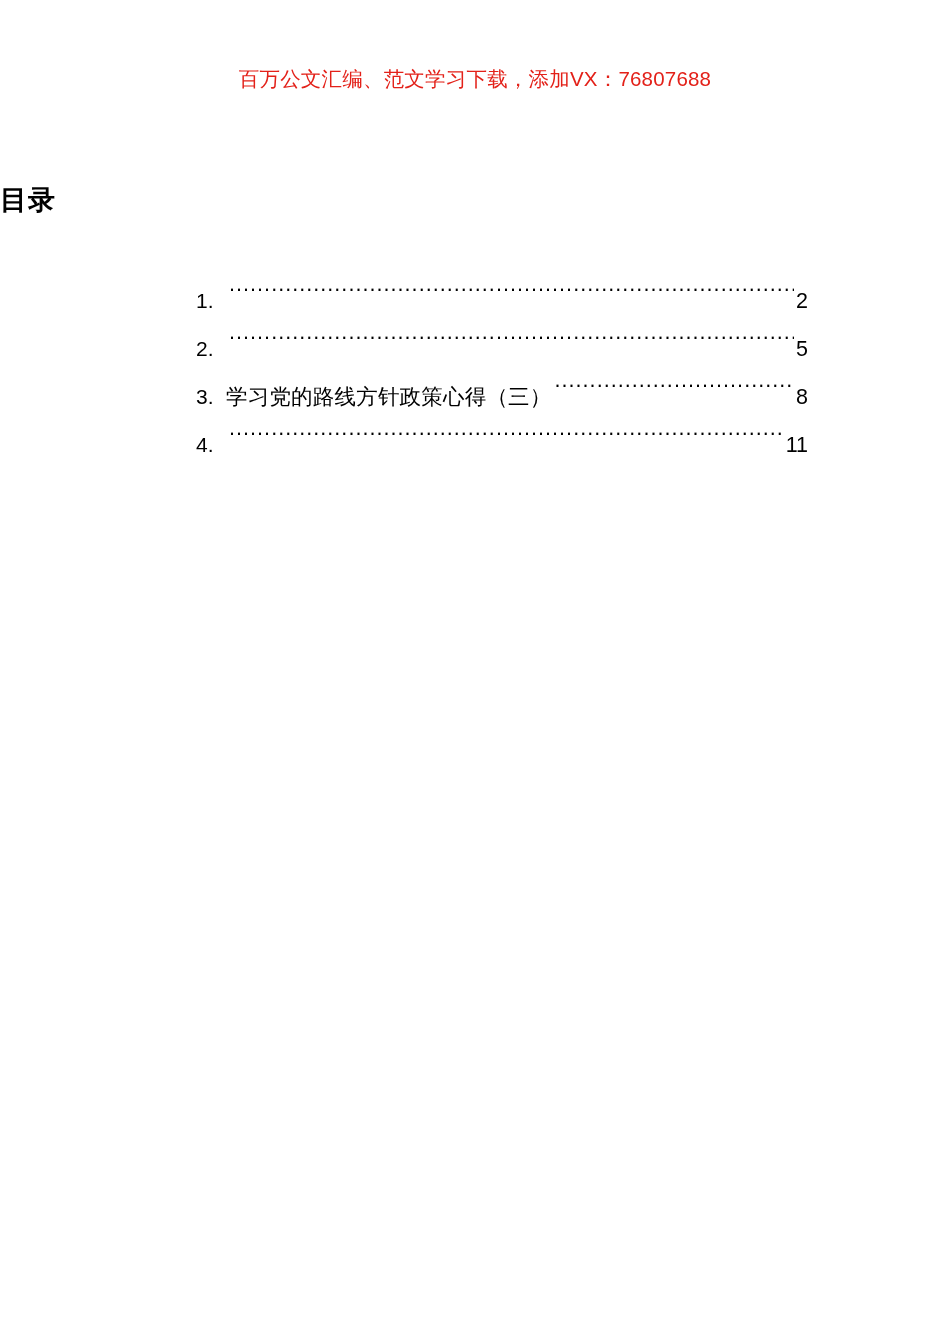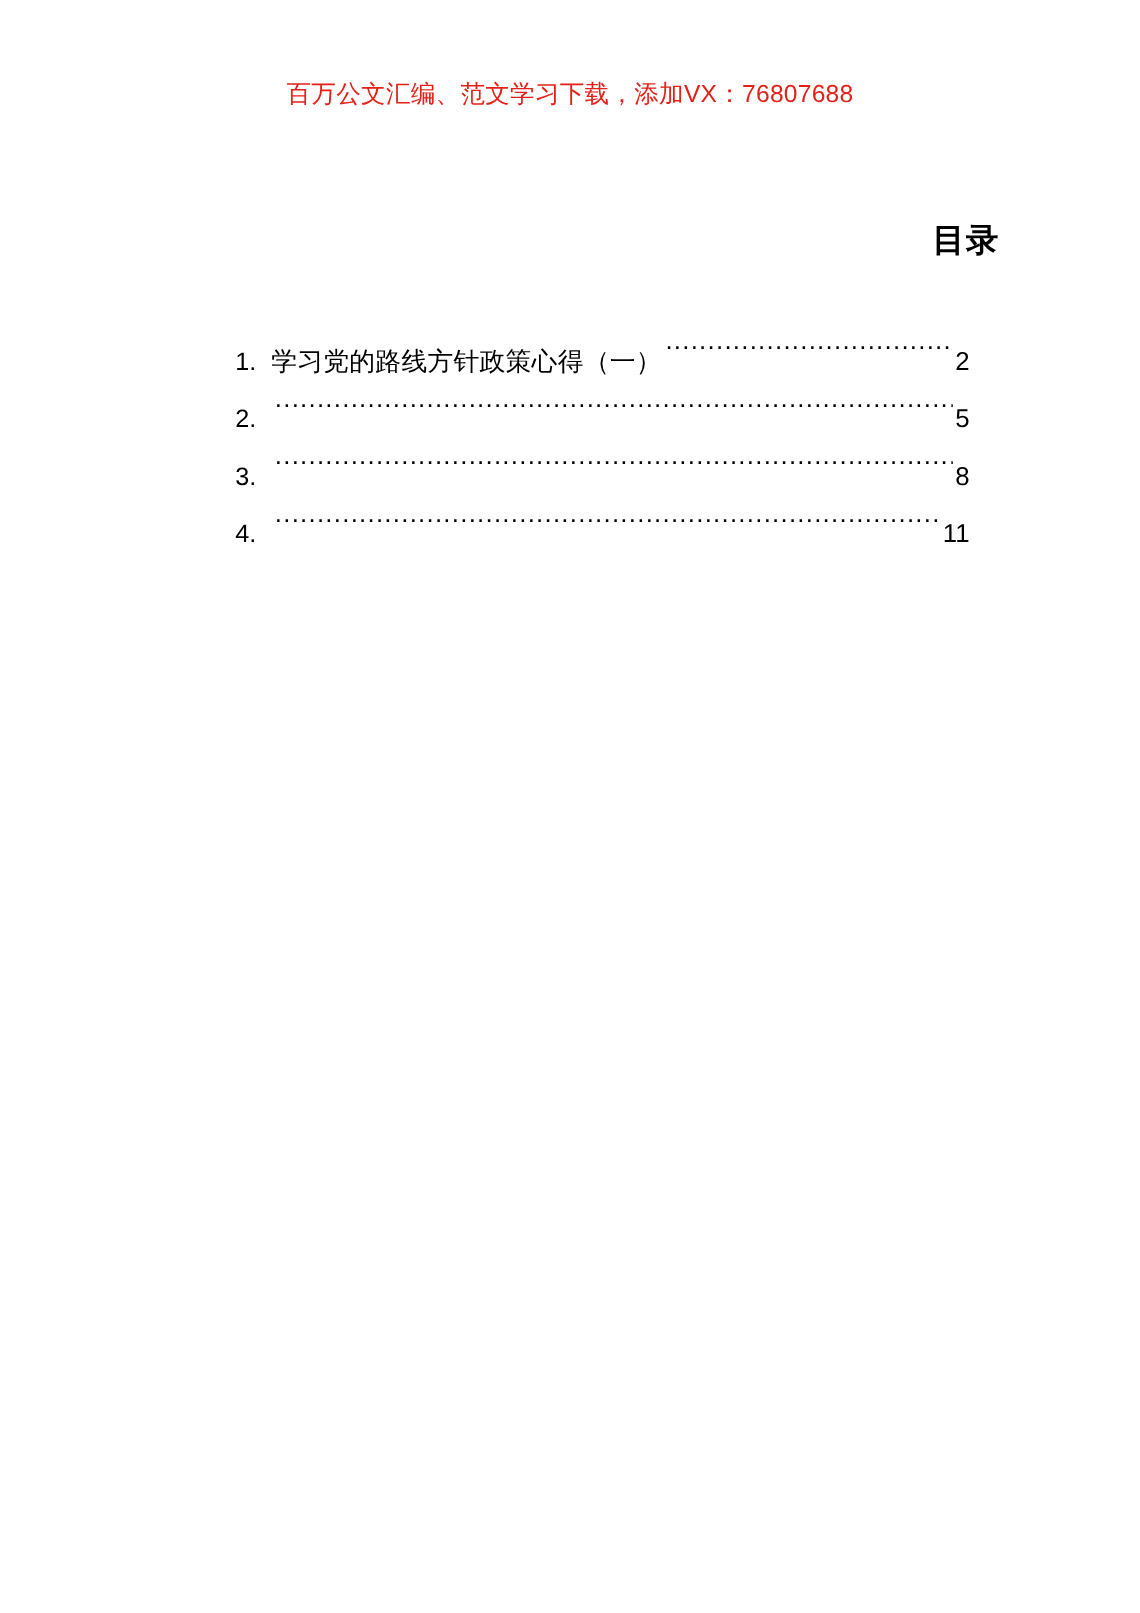--- a/index.html
+++ b/index.html
@@ -39,21 +39,21 @@
     white-space: nowrap;
     font-family: "Liberation Sans", "DejaVu Sans", sans-serif;
   }
 
   
   .doc-title {
     position: absolute;
     top: 182px;
     left: 0;
     width: 833px;
-    text-align: right;
+    text-align: left;
     font-size: 27px;
     line-height: 36px;
     font-weight: bold;
     letter-spacing: 1px;
     color: #000000;
   }
 
   
   .toc {
     position: absolute;
@@ -121,33 +121,33 @@
 <div class="page">
 
   <div class="promo-banner" style="color: rgb(227, 33, 25);">百万公文汇编、范文学习下载，添加VX：76807688</div>
 
   <div class="doc-title">目录</div>
 
   <div class="toc">
 
     <div class="toc-entry">
       <span class="toc-index">1.</span>
-      <span class="toc-label">学习党的路线方针政策心得（一）</span>
       <span class="toc-leader"></span>
       <span class="toc-page">2</span>
     </div>
 
     <div class="toc-entry">
       <span class="toc-index">2.</span>
       <span class="toc-leader"></span>
       <span class="toc-page">5</span>
     </div>
 
     <div class="toc-entry">
       <span class="toc-index">3.</span>
+      <span class="toc-label">学习党的路线方针政策心得（三）</span>
       <span class="toc-leader"></span>
       <span class="toc-page">8</span>
     </div>
 
     <div class="toc-entry">
       <span class="toc-index">4.</span>
       <span class="toc-leader"></span>
       <span class="toc-page">11</span>
     </div>
 

